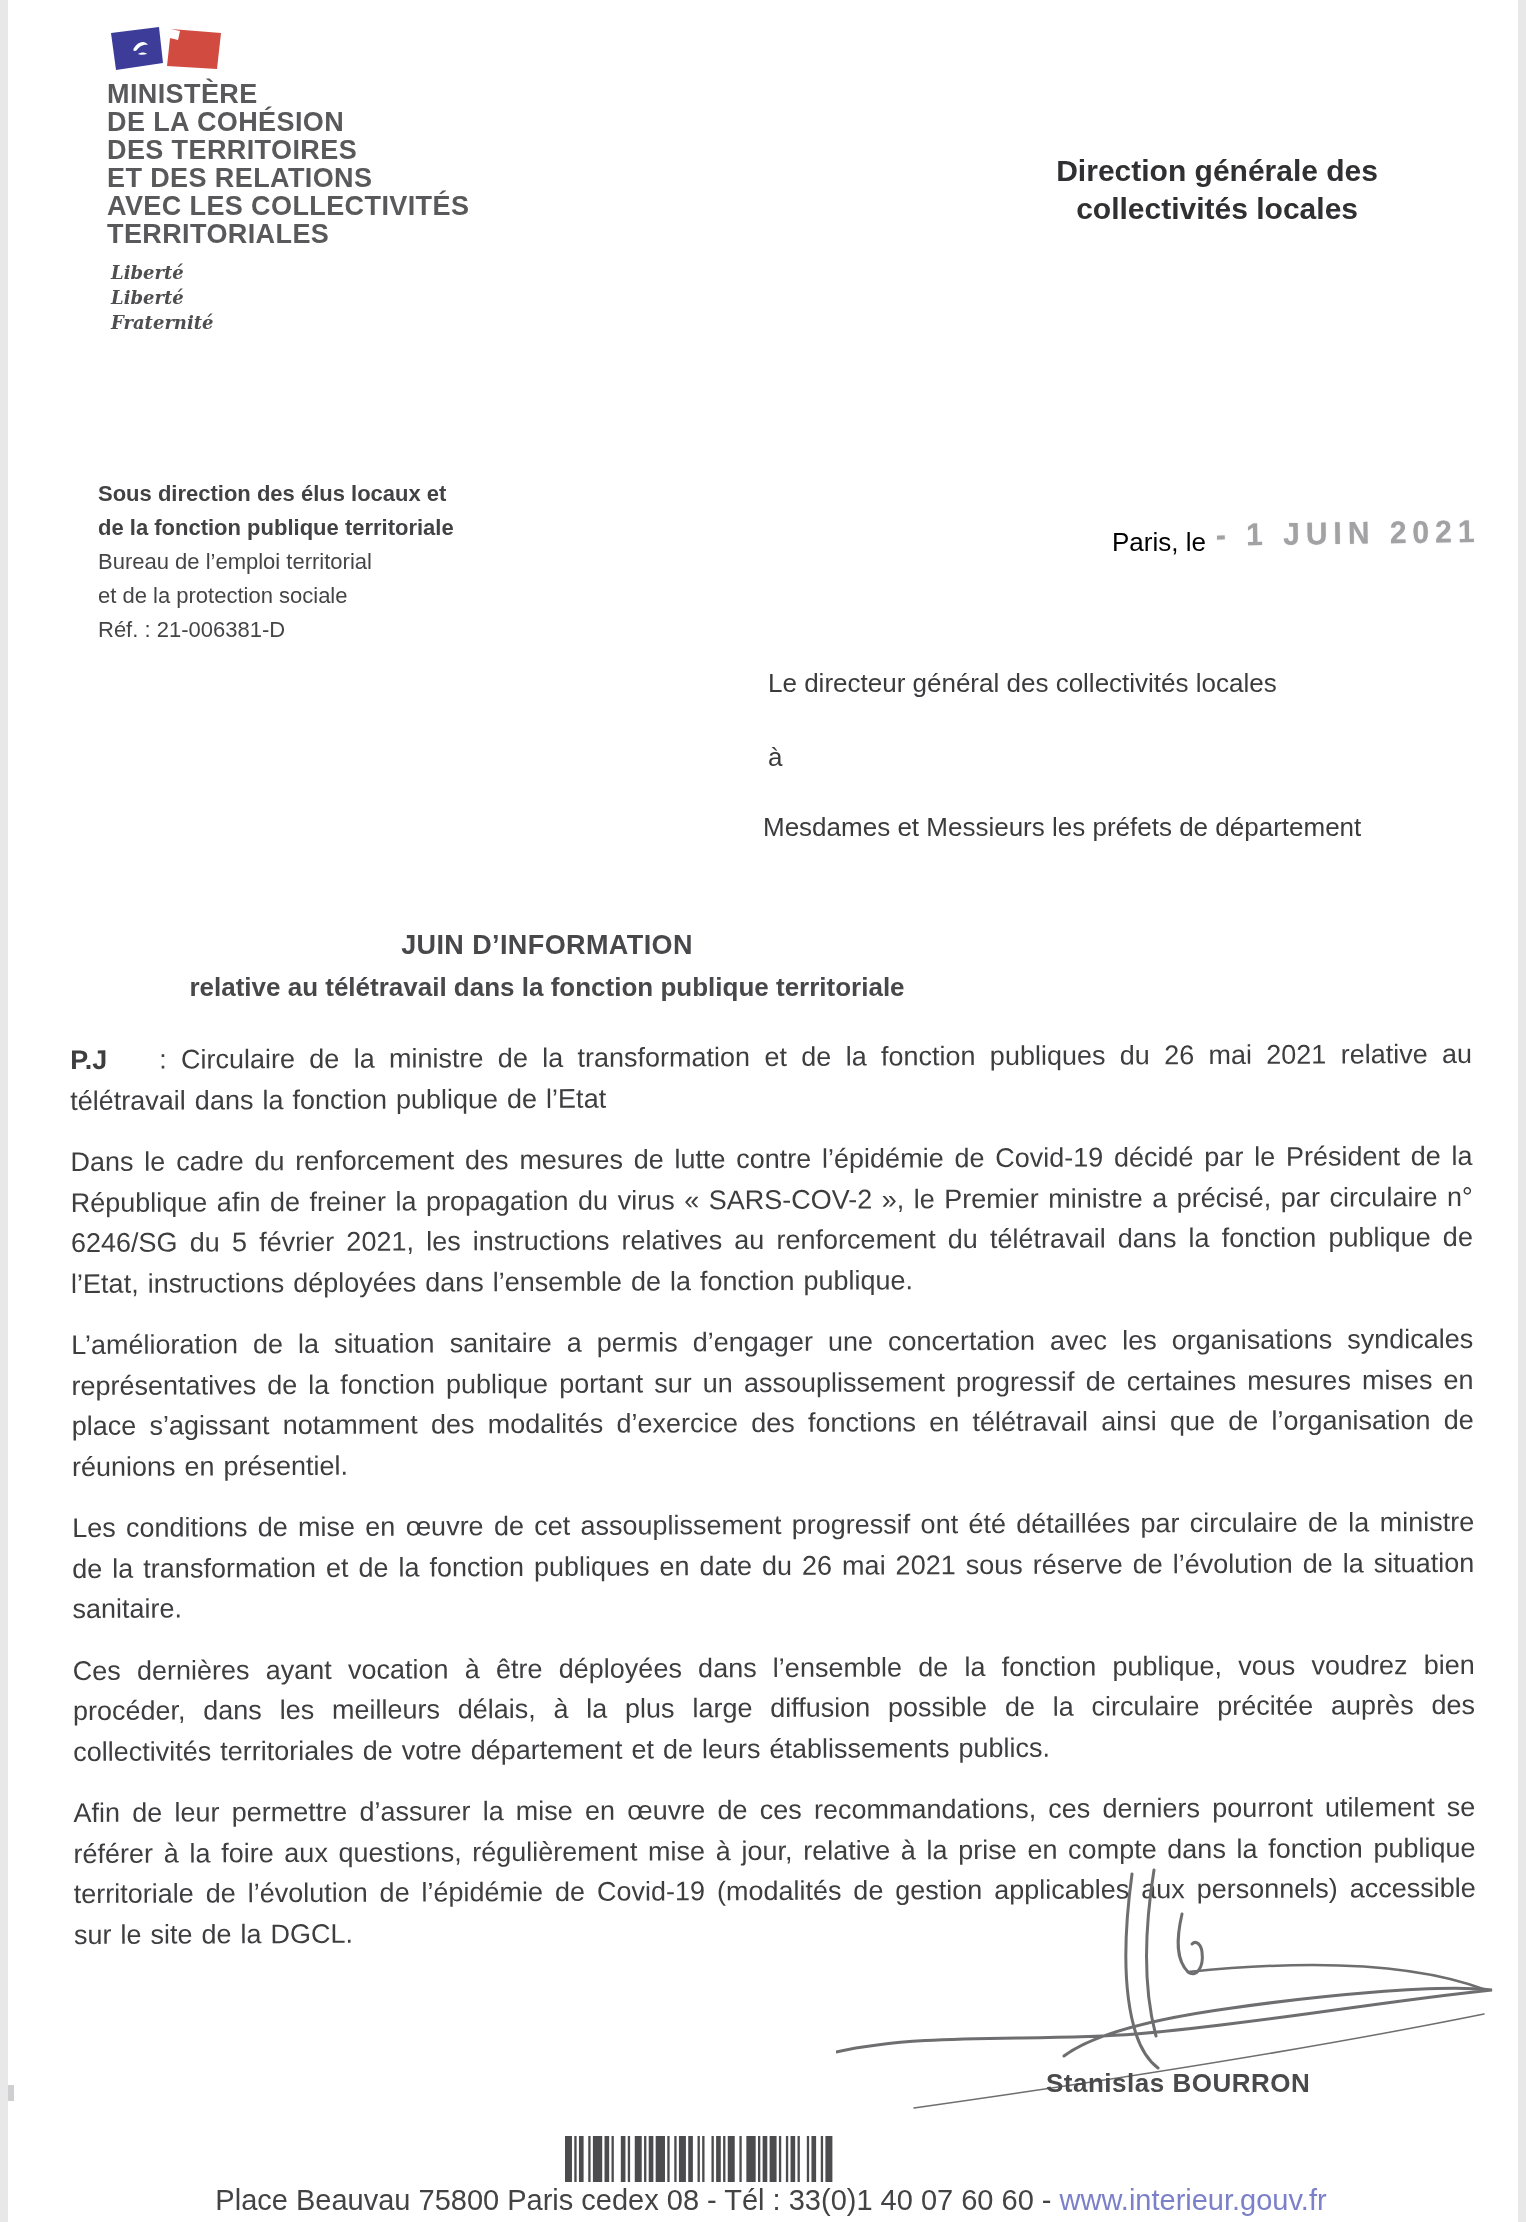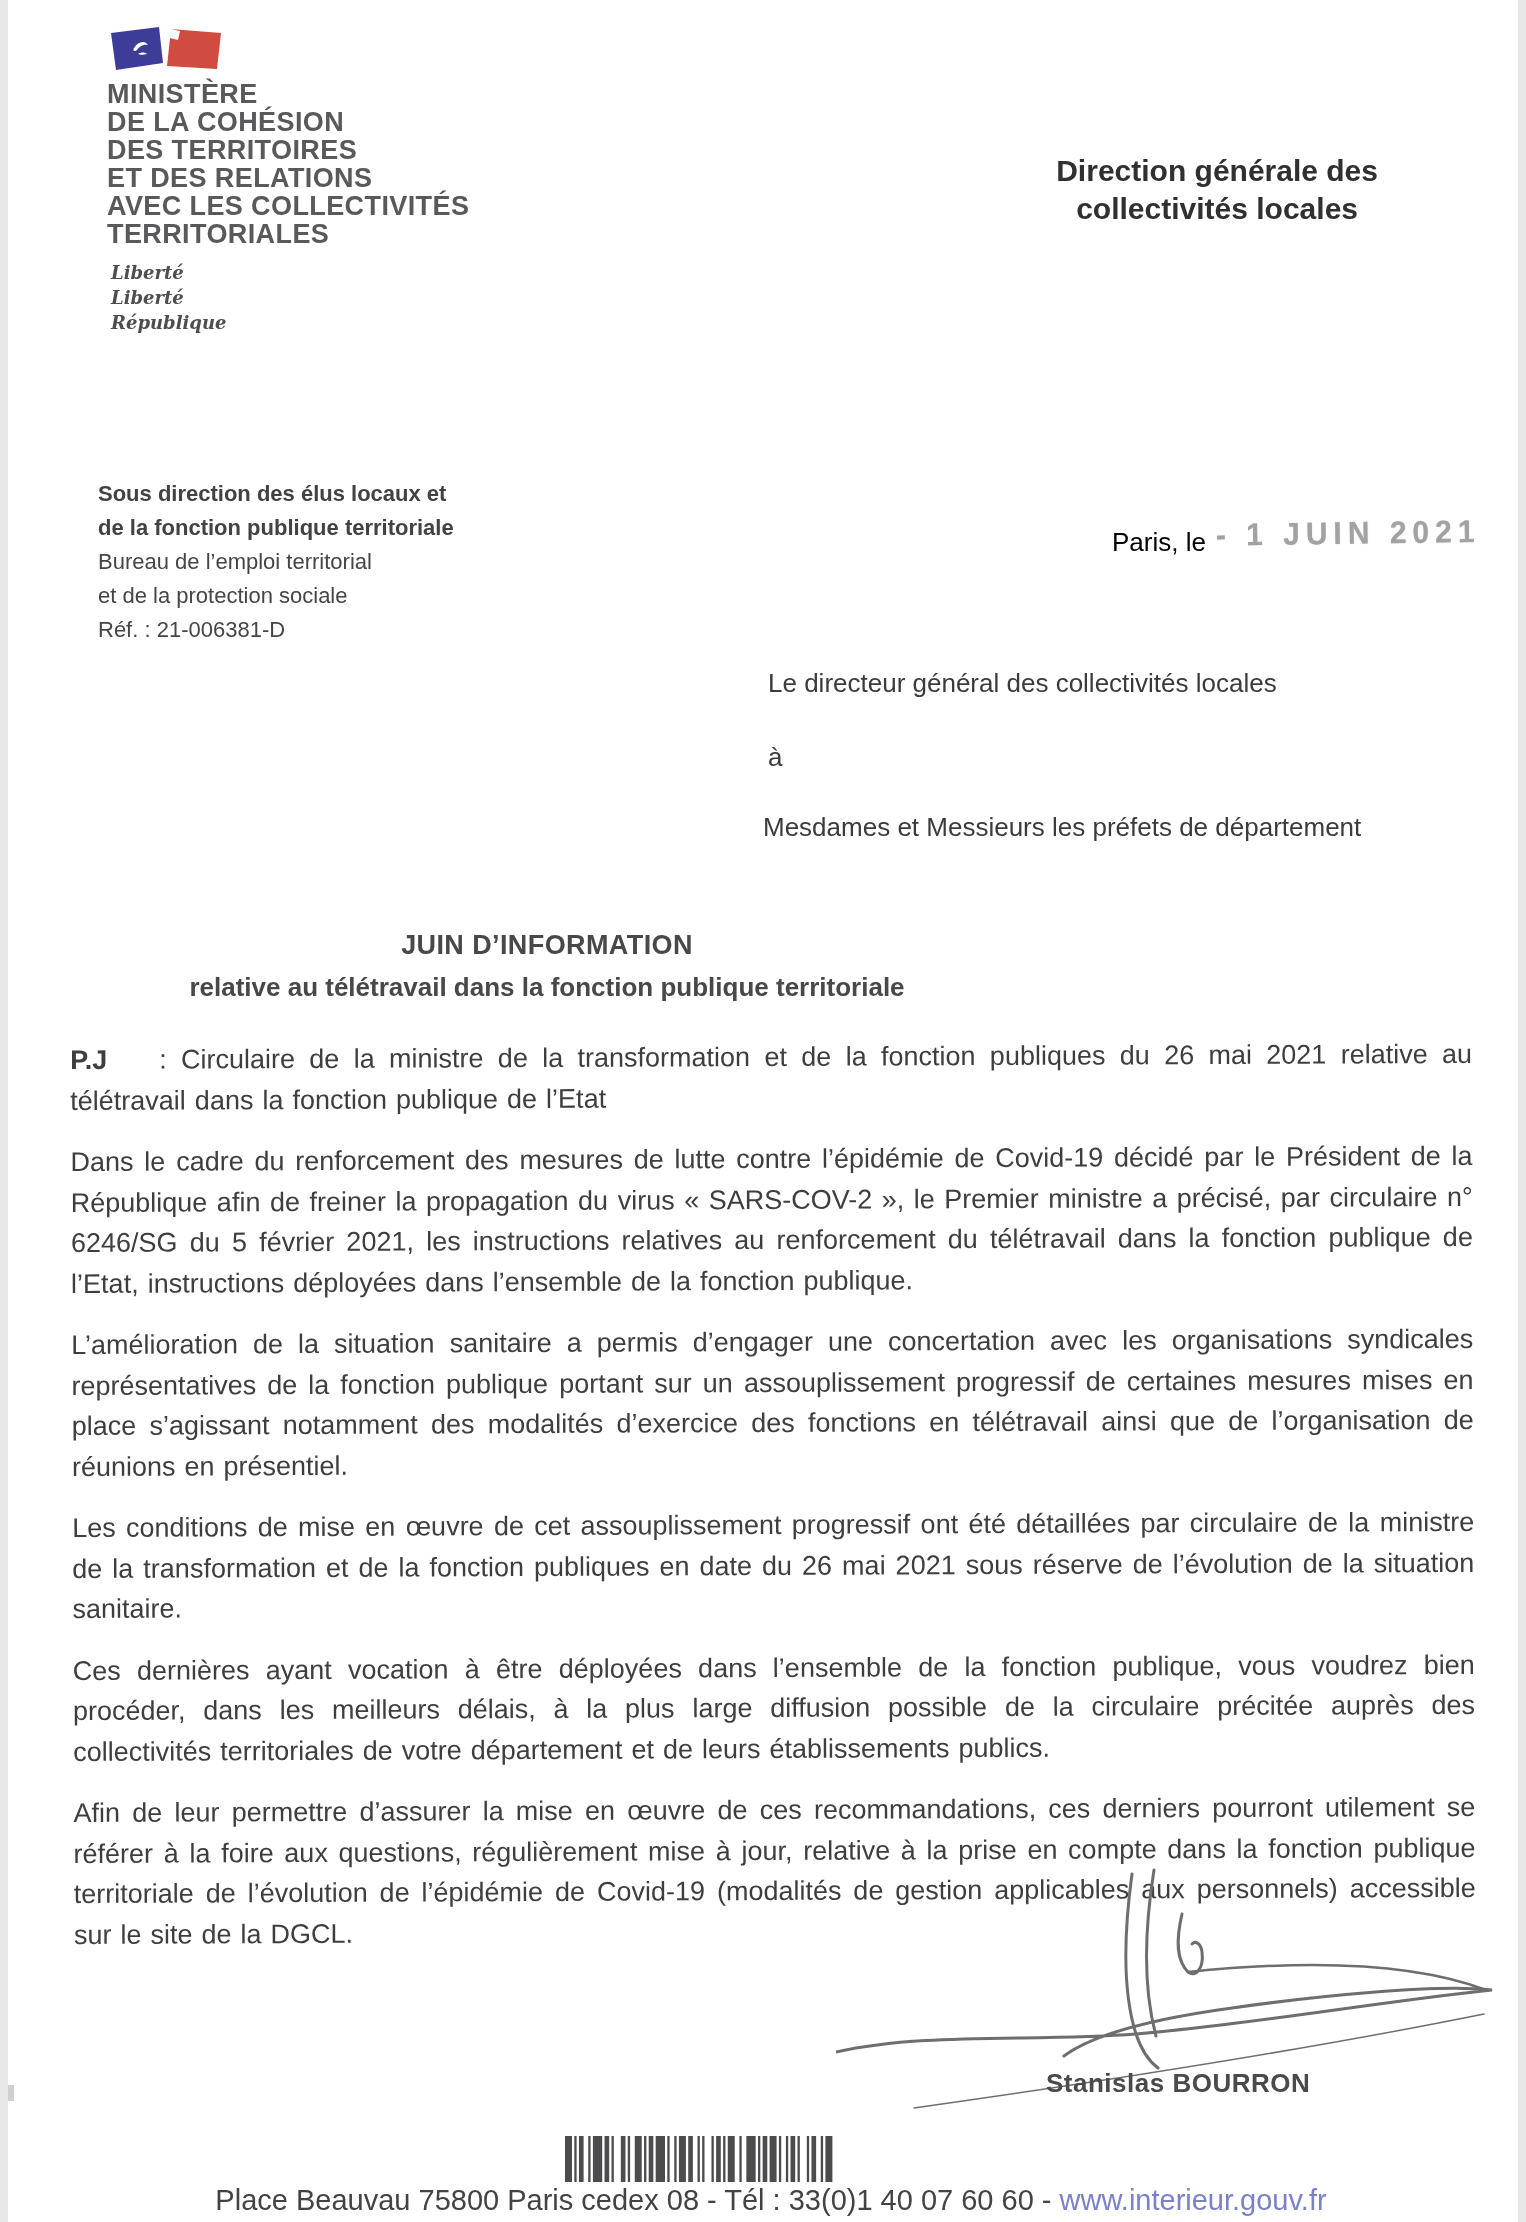--- a/index.html
+++ b/index.html
@@ -99,21 +99,21 @@
     <div>DE LA COHÉSION</div>
     <div>DES TERRITOIRES</div>
     <div>ET DES RELATIONS</div>
     <div>AVEC LES COLLECTIVITÉS</div>
     <div>TERRITORIALES</div>
   </div>
 
   <div class="motto">
     <div>Liberté</div>
     <div>Liberté</div>
-    <div>République</div>
+    <div>Fraternité</div>
   </div>
 
   <div class="direction">
     <div>Direction générale des</div>
     <div>collectivités locales</div>
   </div>
 
   <div class="sender">
     <div class="b">Sous direction des élus locaux et</div>
     <div class="b">de la fonction publique territoriale</div>

